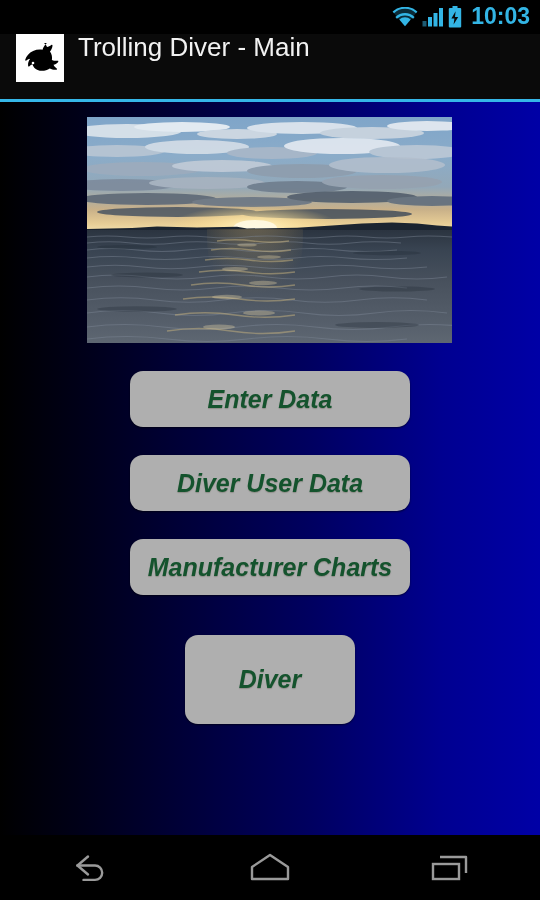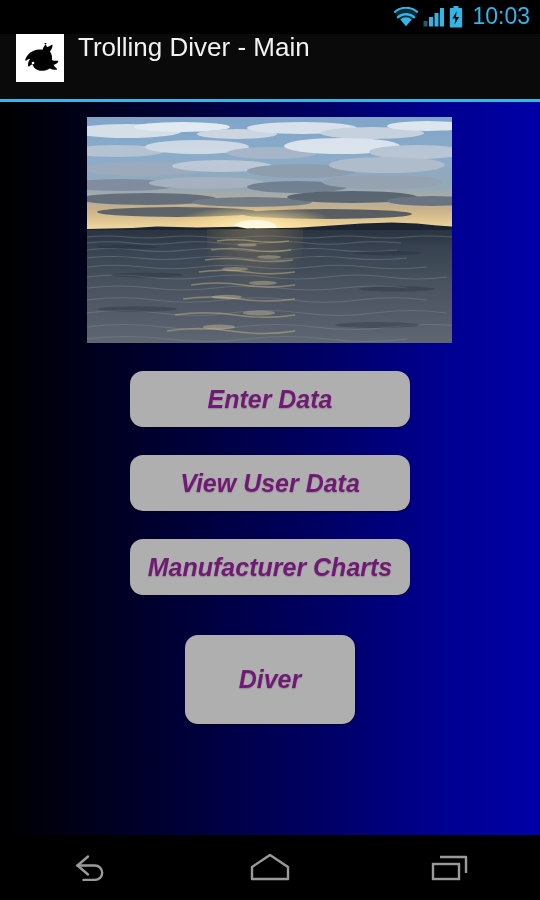--- a/index.html
+++ b/index.html
@@ -34,21 +34,21 @@
     padding-right: 10px;
     box-sizing: border-box;
   }
   .status-icon {
     display: block;
     margin-left: 4px;
   }
   #status-clock {
     color: #33B5E5;
     font-size: 23px;
-    font-weight: 400;
+    font-weight: 700;
     letter-spacing: 0px;
     margin-left: 9px;
     line-height: 1;
     padding-bottom: 2px;
   }
 
   
   #action-bar {
     position: absolute;
     left: 0; top: 34px;
@@ -97,21 +97,21 @@
     background: #1a2535;
   }
   #hero-photo svg { display: block; }
 
   
   .app-button {
     position: absolute;
     background: #AFAFAF;
     border: none;
     border-radius: 13px;
-    color: #701a75;
+    color: #14532d;
     font-family: "Liberation Sans", sans-serif;
     font-size: 25px;
     font-weight: bold;
     font-style: italic;
     line-height: 1;
     display: flex;
     align-items: center;
     justify-content: center;
     box-shadow: 0 1px 2px rgba(0,0,0,0.55);
     padding: 0;
@@ -314,21 +314,21 @@
             <ellipse cx="310" cy="172" rx="38" ry="2.6"></ellipse>
             <ellipse cx="50" cy="192" rx="40" ry="2.8"></ellipse>
             <ellipse cx="290" cy="208" rx="42" ry="3"></ellipse>
           </g>
         </g>
       </svg>
     </div>
 
     <button class="app-button" id="btn-enter-data">Enter Data</button>
 
-    <button class="app-button" id="btn-view-user-data">View User Data</button>
+    <button class="app-button" id="btn-view-user-data">Diver User Data</button>
 
     <button class="app-button" id="btn-manufacturer">Manufacturer Charts</button>
 
     <button class="app-button" id="btn-about">Diver</button>
   </div>
 
   <div id="nav-bar">
 
     <div class="nav-slot">
       <svg width="42" height="34" viewBox="0 0 42 34">

